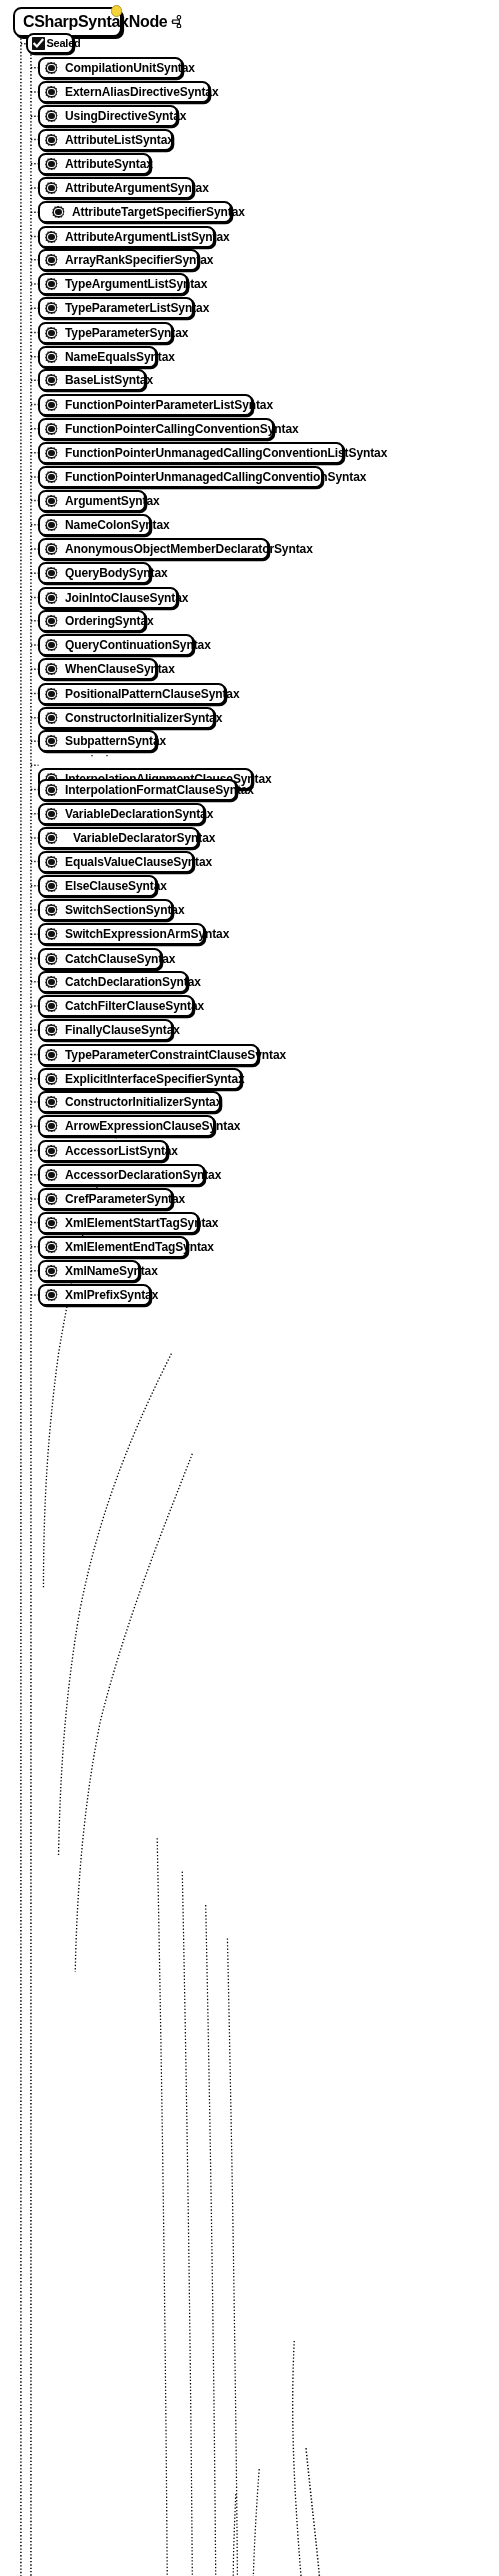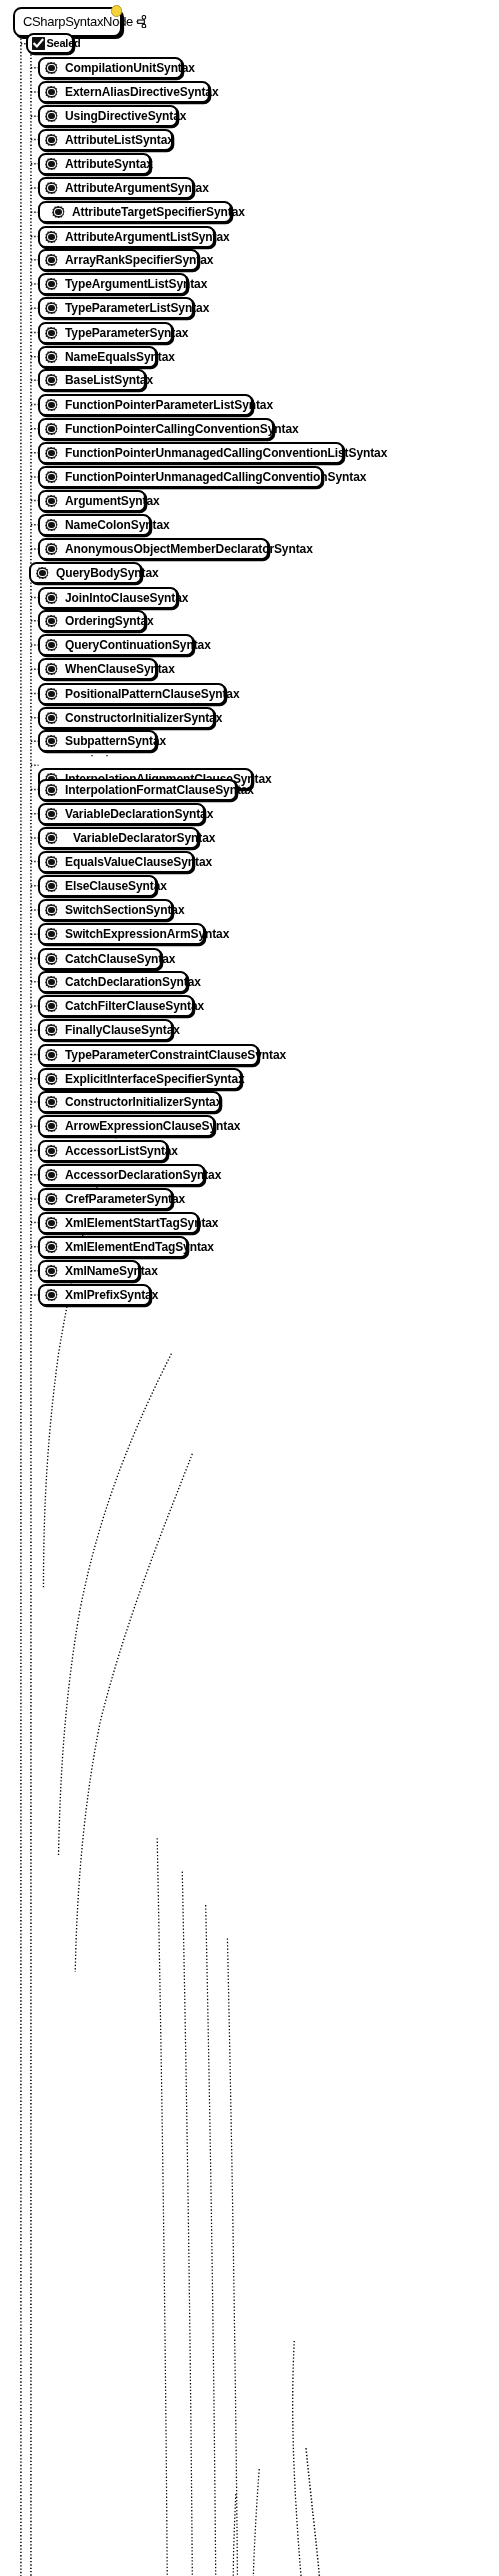--- a/index.html
+++ b/index.html
@@ -73,22 +73,22 @@
   }
   
   .node.root{
     height:30px;
     border-width:2.5px;
     border-radius:8.4px;
     padding:0 6.7px 0 8.4px;
     box-shadow:2.1px 2.1px 0 0 #000000;
   }
   .node.root .label{
-    font-size:13px;
-    font-weight:normal;
+    font-size:16px;
+    font-weight:bold;
     letter-spacing:-0.3px;
   }
   .hierarchy-icon{
     width:11.7px;height:13.4px;
     margin-left:3.3px;
     flex:0 0 11.7px;
   }
   .pin-dot{
     position:absolute;
     width:9.2px;height:9.2px;
@@ -473,21 +473,21 @@
         <span class="label">NameColonSyntax</span>
       </div>
       <div class="node" style="left: 38px; top: 538px; width: 231px;">
         <span class="cls-icon">
           <span class="burst"></span>
           <span class="ring"></span>
           <span class="core"></span>
         </span>
         <span class="label">AnonymousObjectMemberDeclaratorSyntax</span>
       </div>
-      <div class="node" style="left: 29px; top: 562px; width: 113px;">
+      <div class="node" style="left: 38px; top: 562px; width: 113px;">
         <span class="cls-icon">
           <span class="burst"></span>
           <span class="ring"></span>
           <span class="core"></span>
         </span>
         <span class="label">QueryBodySyntax</span>
       </div>
       <div class="node" style="left: 38px; top: 587px; width: 140px;">
         <span class="cls-icon">
           <span class="burst"></span>

